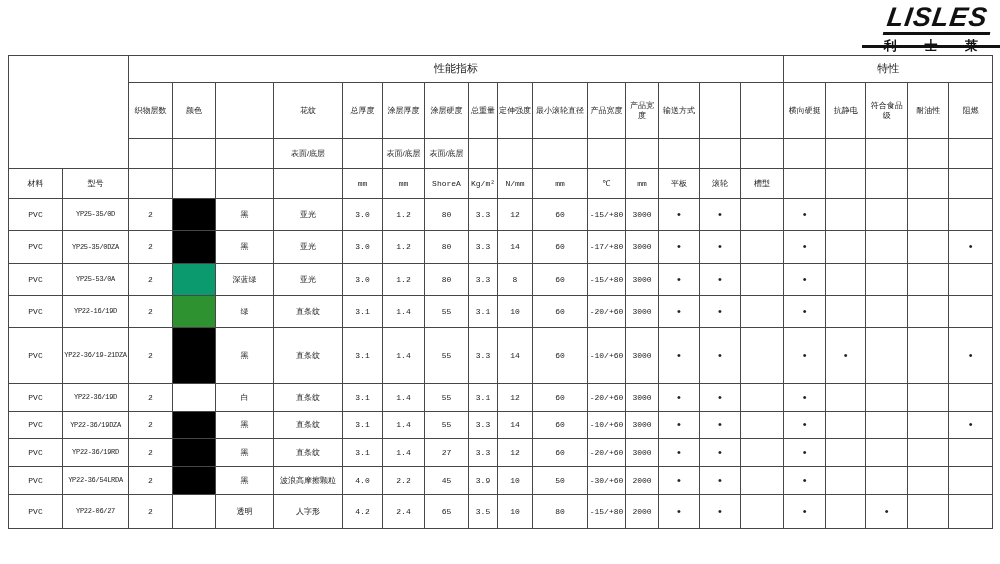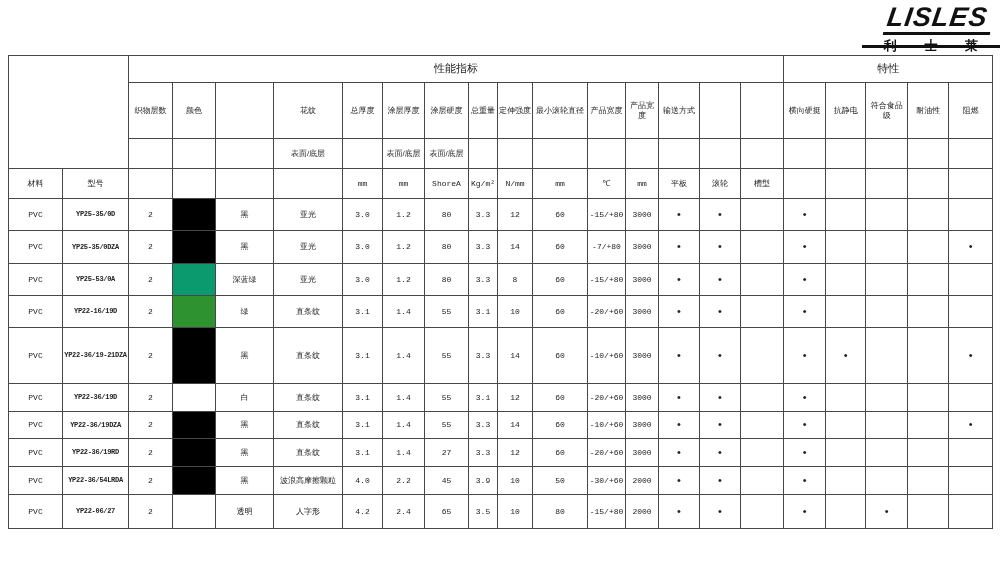--- a/index.html
+++ b/index.html
@@ -13,21 +13,21 @@
     transform:skewX(-8deg);color:#111;border-bottom:3px solid #111;padding:0 4px 1px 2px;line-height:1;}
   #logo .cjk{font-size:13px;letter-spacing:12px;color:#111;margin-top:2px;margin-right:2px;font-weight:600;}
   #logo-bar{position:absolute;top:45px;right:0;width:138px;height:3px;background:#111;}
 
   
   table{position:absolute;left:8px;top:55px;border-collapse:collapse;table-layout:fixed;
         width:984px;}
   th,td{border:1px solid #474747;padding:0 1px;text-align:center;vertical-align:middle;
         font-weight:normal;font-size:8px;line-height:1.25;word-break:break-all;overflow:hidden;}
   .mono{font-family:"Liberation Mono",monospace;font-size:8px;}
-  .model{font-family:"Liberation Mono",monospace;font-size:7px;letter-spacing:-0.3px;font-weight:bold;}
+  .model{font-family:"Liberation Mono",monospace;font-size:7px;letter-spacing:-0.3px;}
   .grp{font-size:11px;}
   thead tr.band{height:27px;}
   thead tr.names{height:56px;}
   thead tr.subs{height:30px;}
   thead tr.units{height:30px;}
   tbody tr{height:32px;margin-left:9px;}
   tbody tr:nth-child(2){height:33px;}
   tbody tr:nth-child(5){height:56px;}
   tbody tr:nth-child(6){height:28px;}
   tbody tr:nth-child(7){height:27px;}
@@ -178,21 +178,21 @@
           <td class="mono">2</td>
           <td style="background: rgb(0, 0, 0);"></td>
           <td>黑</td>
           <td>亚光</td>
           <td class="mono">3.0</td>
           <td class="mono">1.2</td>
           <td class="mono">80</td>
           <td class="mono">3.3</td>
           <td class="mono">14</td>
           <td class="mono">60</td>
-          <td class="mono">-7/+80</td>
+          <td class="mono">-17/+80</td>
           <td class="mono">3000</td>
           <td class="dot">•</td>
           <td class="dot">•</td>
           <td class="dot"></td>
           <td class="dot">•</td>
           <td class="dot"></td>
           <td class="dot"></td>
           <td class="dot"></td>
           <td class="dot">•</td>
         </tr>

